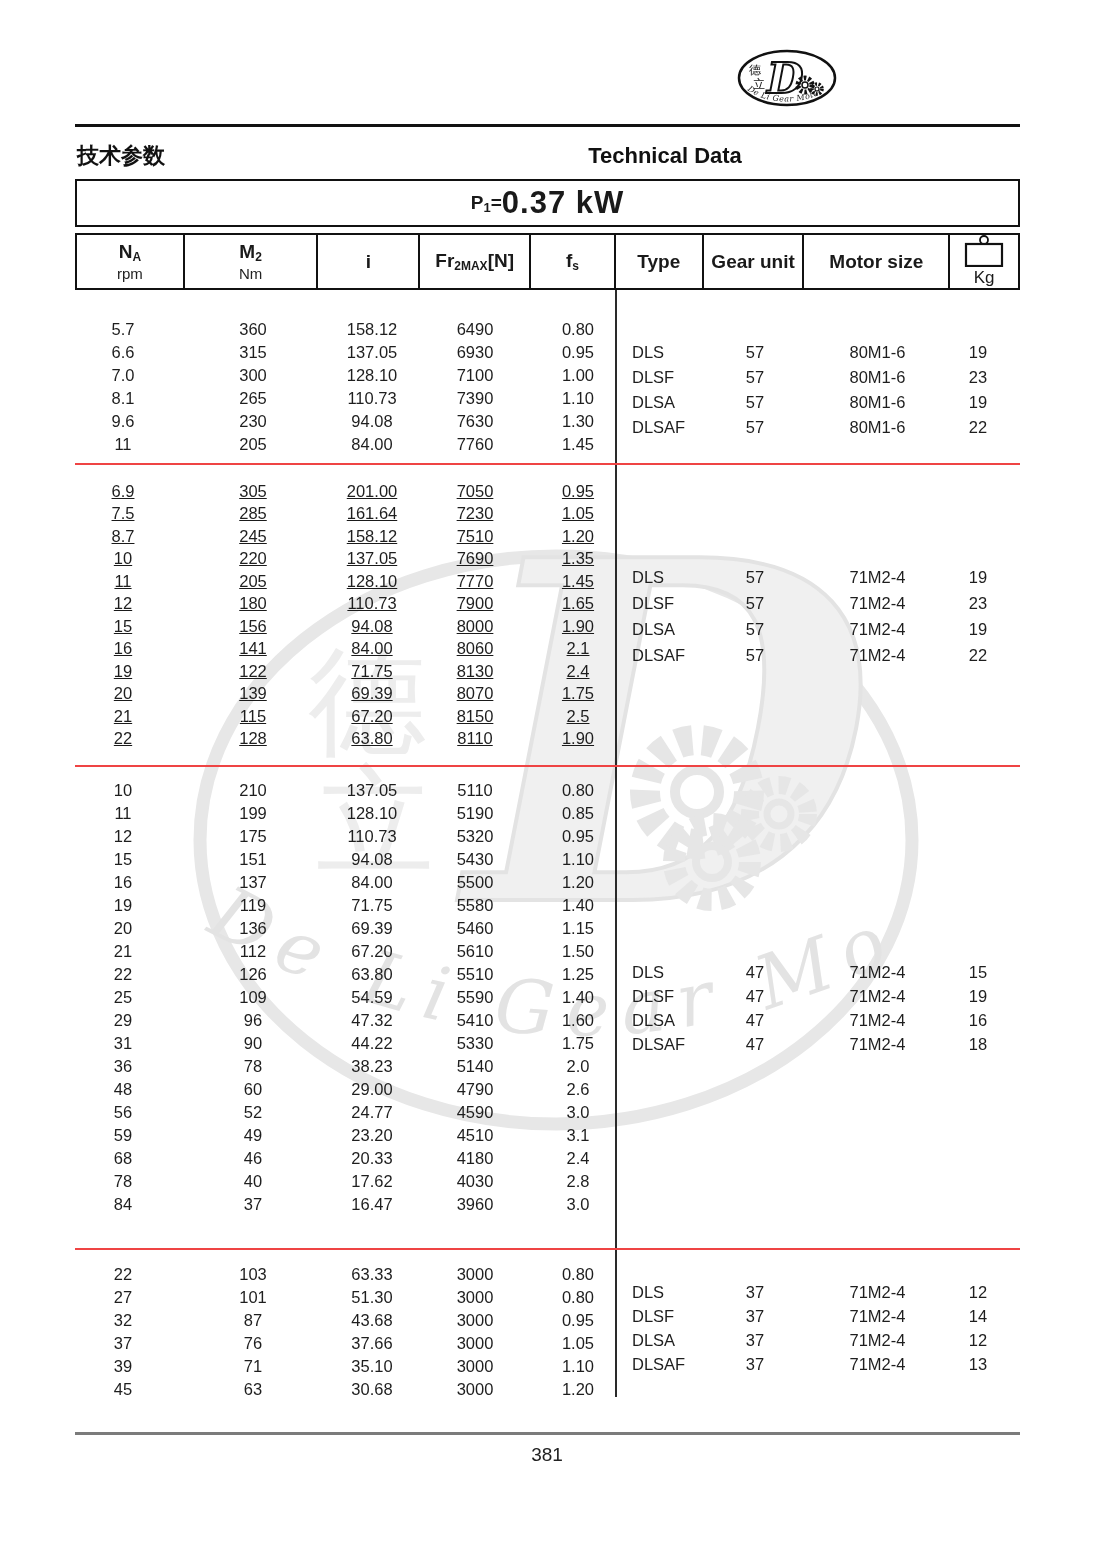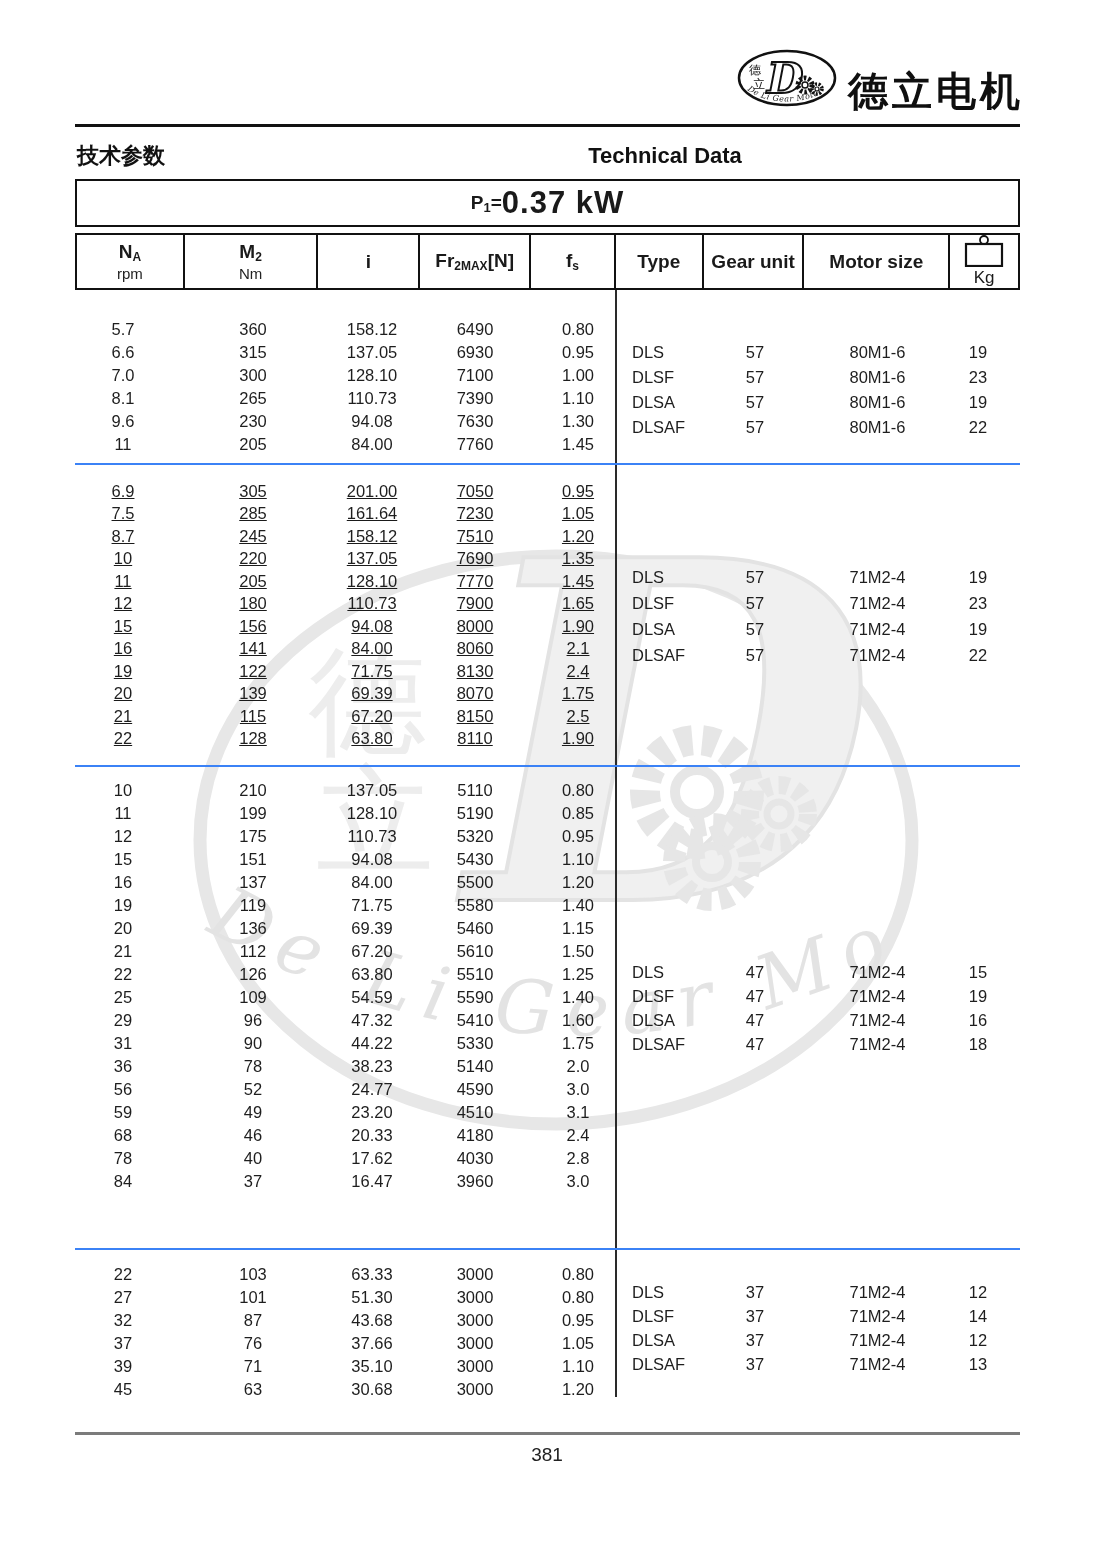--- a/index.html
+++ b/index.html
@@ -42,21 +42,21 @@
   .th .main{font-size:19px;font-weight:bold;white-space:nowrap;}
   .th .main sub{font-size:12px;font-weight:bold;vertical-align:-3px;}
   .th .unit{font-size:15px;font-weight:normal;color:#222;}
   .th-kg{justify-content:center;}
   .th-kg .kg-label{font-size:17px;font-weight:normal;margin-top:1px;}
 
   
   .tbody{position:absolute;left:75px;top:290px;width:945px;}
   .v-divider{position:absolute;left:540px;top:0;width:2px;height:1107px;background:#2a2a2a;}
   .block{position:relative;box-sizing:border-box;}
-  .block.sep{border-bottom:2px solid #3b82f6;}
+  .block.sep{border-bottom:2px solid #ef4444;}
   .left-rows{width:540px;}
   .drow{display:grid;grid-template-columns:96px 164px 74px 132px 74px;align-items:center;}
   .dc{text-align:center;font-size:16.5px;color:#1e1e1e;}
   .type-rows{position:absolute;left:540px;width:405px;}
   .trow{display:grid;grid-template-columns:90px 100px 145px 70px;align-items:center;}
   .tc{text-align:center;font-size:16.5px;color:#1e1e1e;}
   .tc0{text-align:left;padding-left:17px;}
   .tc3{padding-right:14px;}
 
   
@@ -101,21 +101,20 @@
           <circle cx="70" cy="37" r="3" stroke-width="1.5"></circle>
           <circle cx="82" cy="41" r="5" stroke-width="3.6" stroke-dasharray="2 1.5"></circle>
           <circle cx="82" cy="41" r="2" stroke-width="1.2"></circle>
         </g>
         <path id="logo-arc" d="M 7 36 A 48 27 0 0 0 97 36" fill="none" stroke="none"></path>
         <text font-family="'DejaVu Serif',serif" font-style="italic" font-size="8" fill="#222" letter-spacing="0.5">
           <textPath href="#logo-arc" startOffset="8%">De Li Gear Motor</textPath>
         </text>
       </svg>
     </div>
-    <div class="brand-name">德立电机</div>
 
     <div class="top-rule"></div>
 
     <div class="title-cn">技术参数</div>
     <div class="title-en">Technical Data</div>
 
     <div class="power-box">
       <span class="p-main">P</span>
         <span class="p-sub">1</span>
         <span class="p-eq">=</span>
@@ -433,20 +432,27 @@
               <div class="dc dc4">1.75</div>
             </div>
             <div class="drow" style="height: 23px;">
               <div class="dc dc0">36</div>
               <div class="dc dc1">78</div>
               <div class="dc dc2">38.23</div>
               <div class="dc dc3">5140</div>
               <div class="dc dc4">2.0</div>
             </div>
             <div class="drow" style="height: 23px;">
+              <div class="dc dc0">48</div>
+              <div class="dc dc1">60</div>
+              <div class="dc dc2">29.00</div>
+              <div class="dc dc3">4790</div>
+              <div class="dc dc4">2.6</div>
+            </div>
+            <div class="drow" style="height: 23px;">
               <div class="dc dc0">56</div>
               <div class="dc dc1">52</div>
               <div class="dc dc2">24.77</div>
               <div class="dc dc3">4590</div>
               <div class="dc dc4">3.0</div>
             </div>
             <div class="drow" style="height: 23px;">
               <div class="dc dc0">59</div>
               <div class="dc dc1">49</div>
               <div class="dc dc2">23.20</div>

